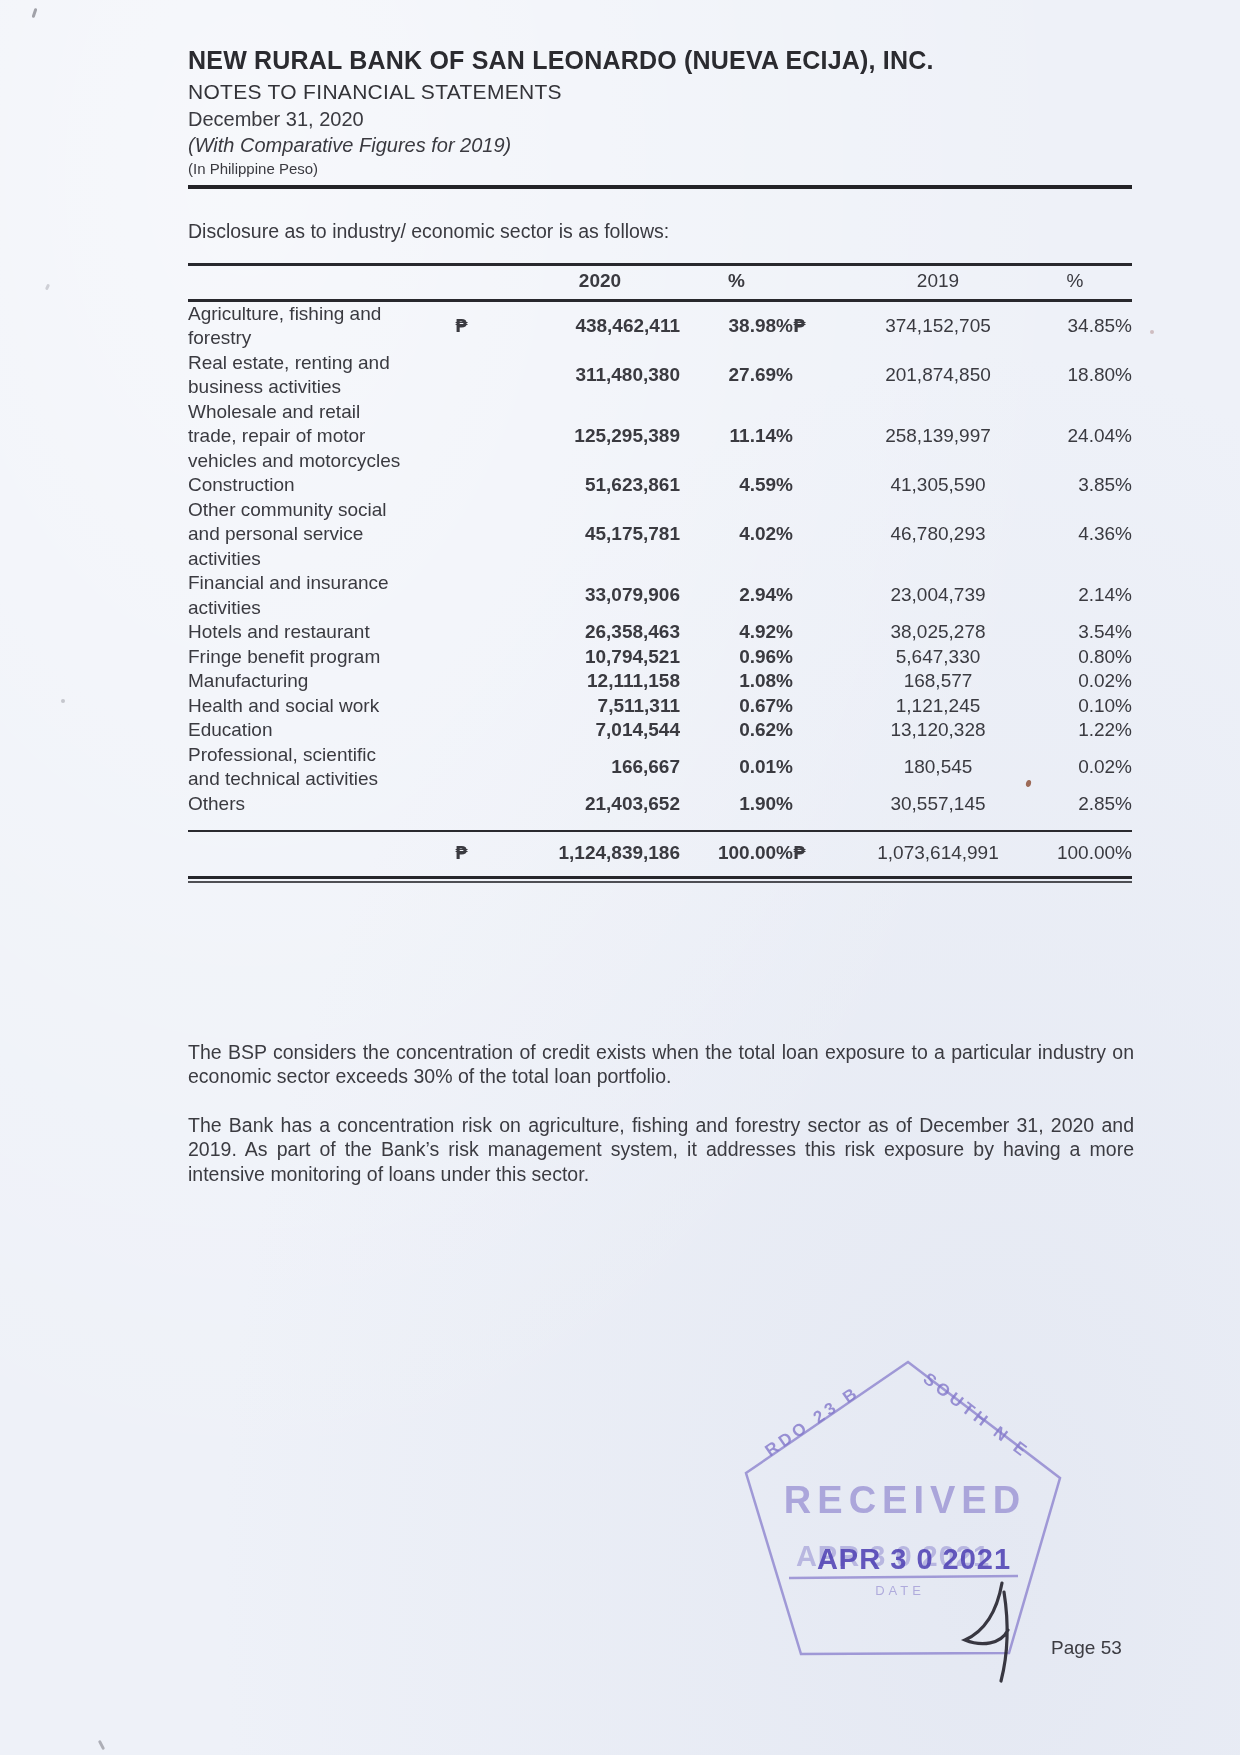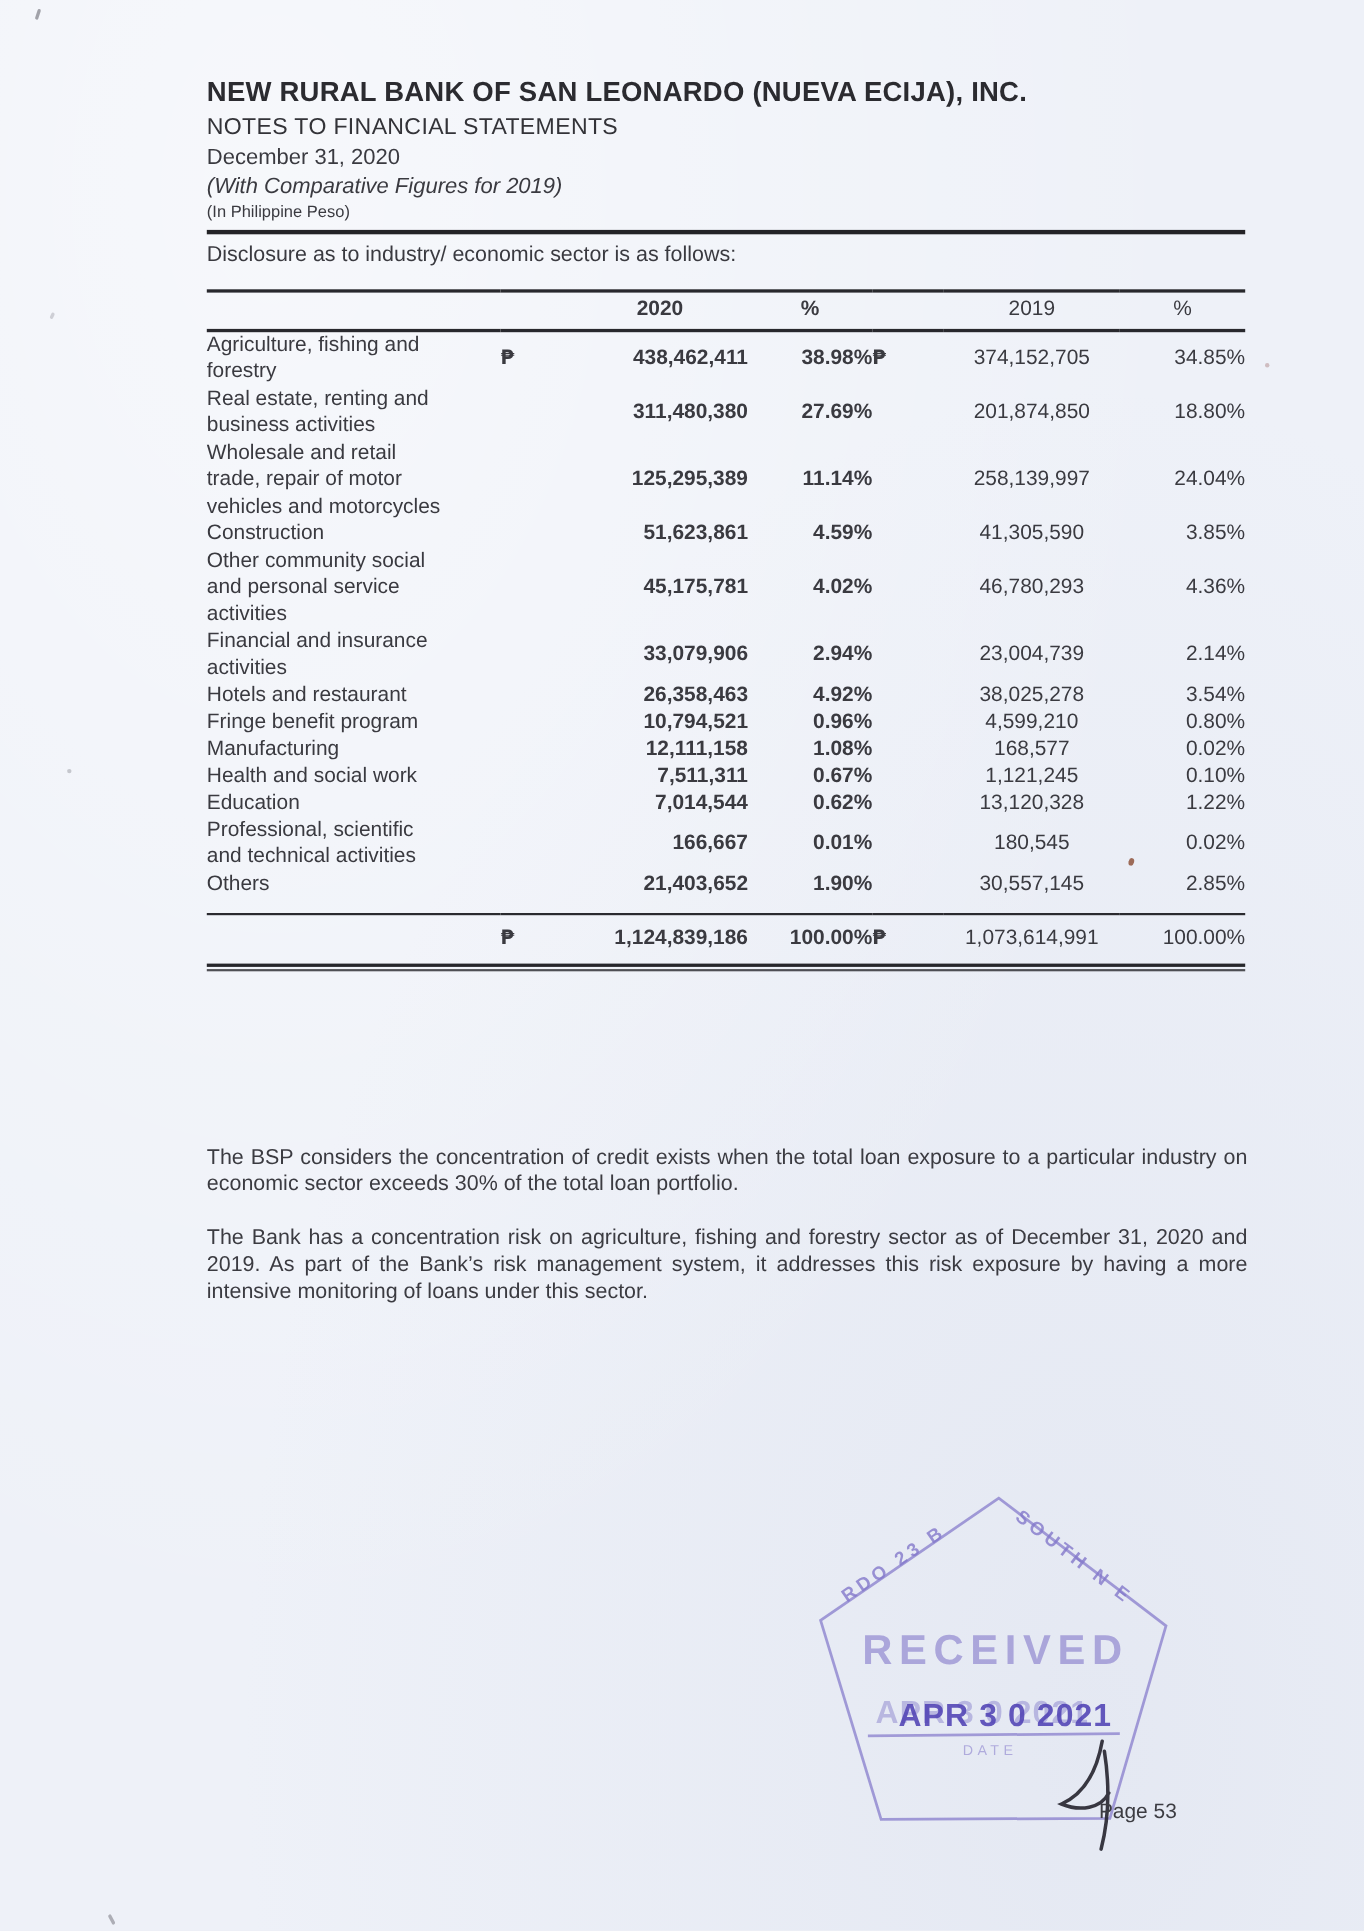--- a/index.html
+++ b/index.html
@@ -11,21 +11,21 @@
   .page{
     position:relative;width:1240px;height:1755px;
     background:
       radial-gradient(ellipse at 20% 10%, rgba(255,255,255,.5), rgba(255,255,255,0) 60%),
       radial-gradient(ellipse at 80% 90%, rgba(210,216,232,.35), rgba(255,255,255,0) 55%),
       #eef1f8;
     color:#3a3a40;
   }
   
   .header-block{
-    position:absolute;left:188px;top:70px;width:944px;
+    position:absolute;left:188px;top:46px;width:944px;
     border-bottom:4px solid #232327;padding-bottom:8px;
   }
   .bank-name{font-size:25px;font-weight:700;color:#2b2b30;margin:0 0 5px 0;letter-spacing:.2px;}
   .doc-title{font-size:21px;font-weight:400;color:#333338;margin:0 0 4px 0;letter-spacing:.3px;}
   .date-line{font-size:20px;margin:0 0 3px 0;}
   .comp-line{font-size:20px;font-style:italic;margin:0 0 3px 0;}
   .peso-line{font-size:15px;margin:0;}
   
   .intro{position:absolute;left:188px;top:220px;width:944px;font-size:19.5px;}
   
@@ -52,21 +52,21 @@
   table.fin tfoot td{padding-top:9px;padding-bottom:10px;}
   .dbl-rule{border-top:3px solid #26262b;height:2px;border-bottom:2px solid rgba(38,38,43,.8);}
   
   .para{position:absolute;left:188px;width:946px;font-size:19.5px;line-height:24.5px;
     text-align:justify;color:#3b3b41;}
   .para1{top:1020px;}
   .para2{top:1093px;}
   
   svg.stamp{position:absolute;left:0;top:0;pointer-events:none;}
   
-  .page-number{position:absolute;left:999px;top:1637px;font-size:19px;color:#3c3c42;}
+  .page-number{position:absolute;left:1051px;top:1637px;font-size:19px;color:#3c3c42;}
   
   .art{position:absolute;background:#5d5d66;border-radius:2px;}
   .art-tick1{left:33px;top:8px;width:3px;height:10px;transform:rotate(18deg);opacity:.55;}
   .art-comma{left:46px;top:284px;width:3px;height:6px;transform:rotate(25deg);opacity:.25;}
   .art-dot{left:61px;top:699px;width:4px;height:4px;border-radius:50%;opacity:.3;}
   .art-tick2{left:100px;top:1740px;width:3px;height:10px;transform:rotate(-28deg);opacity:.45;}
   .art-red{left:1026px;top:780px;width:5px;height:7px;background:#8a4a31;border-radius:50%;transform:rotate(15deg);opacity:.8;}
   .art-spec{left:1150px;top:330px;width:4px;height:4px;background:#b08a8a;border-radius:50%;opacity:.5;}
 </style>
 </head>
@@ -176,21 +176,21 @@
             <td class="peso2"></td>
             <td class="amt19">38,025,278</td>
             <td class="pct19">3.54%</td>
           </tr>
           <tr>
             <td class="sector">Fringe benefit program</td>
             <td class="peso"></td>
             <td class="amt20">10,794,521</td>
             <td class="pct20">0.96%</td>
             <td class="peso2"></td>
-            <td class="amt19">4,599,210</td>
+            <td class="amt19">5,647,330</td>
             <td class="pct19">0.80%</td>
           </tr>
           <tr>
             <td class="sector">Manufacturing</td>
             <td class="peso"></td>
             <td class="amt20">12,111,158</td>
             <td class="pct20">1.08%</td>
             <td class="peso2"></td>
             <td class="amt19">168,577</td>
             <td class="pct19">0.02%</td>

